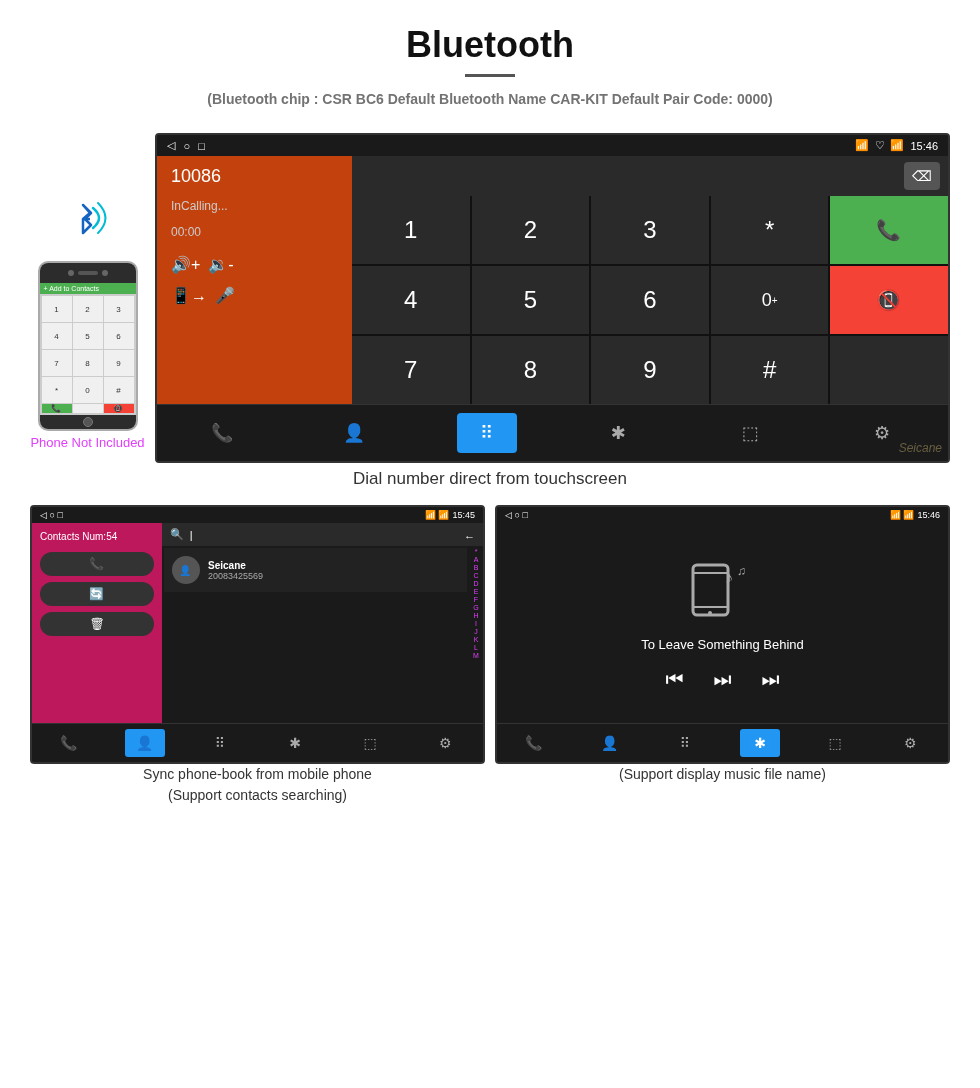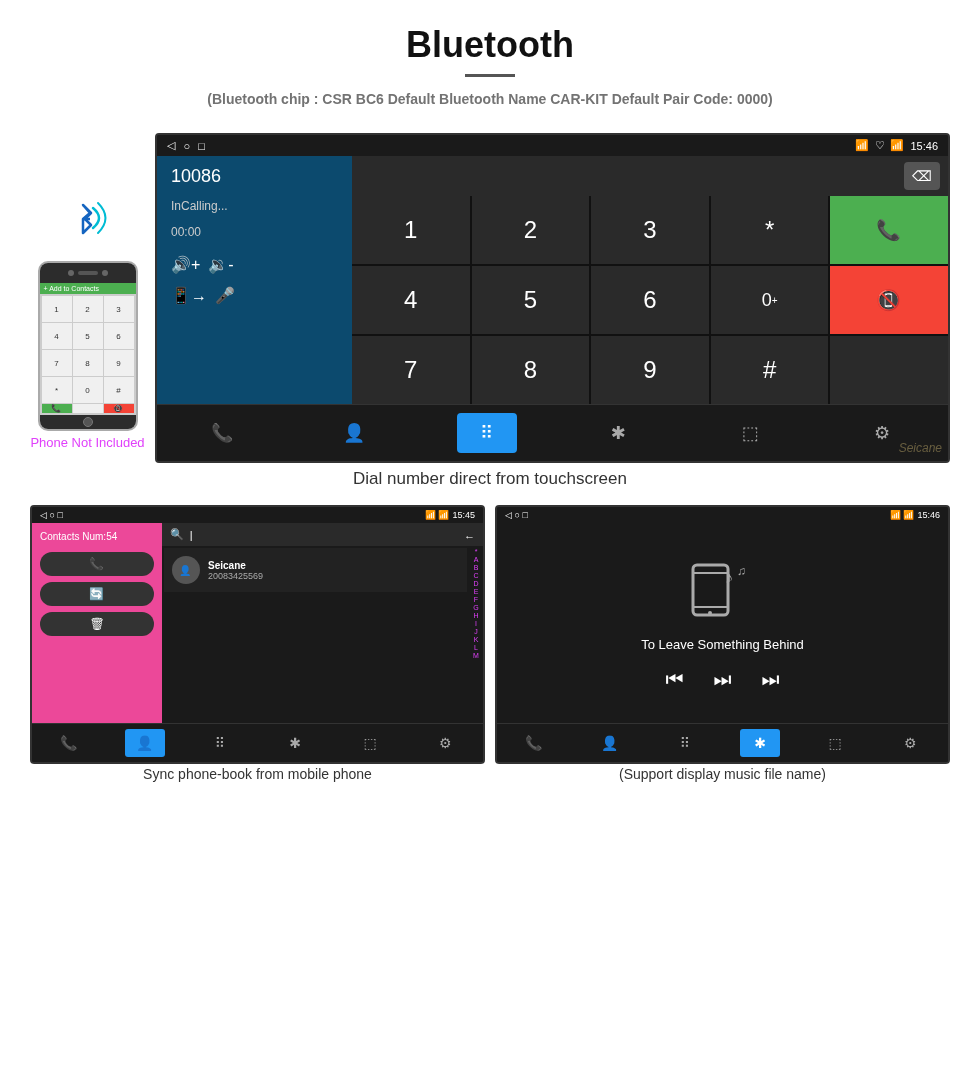--- a/index.html
+++ b/index.html
@@ -149,21 +149,21 @@
       padding: 4px 10px;
       color: white;
       font-size: 11px;
     }
     .status-bar-left { display: flex; gap: 8px; align-items: center; }
     .status-bar-right { display: flex; gap: 6px; align-items: center; }
 
     
     .dialer-body {
       display: flex;
-      background: #0c4a6e;
+      background: #c2410c;
     }
     .dialer-left {
       width: 195px;
       padding: 10px 14px;
       display: flex;
       flex-direction: column;
       gap: 12px;
       color: white;
     }
     .dialer-number { font-size: 18px; color: white; font-weight: 400; }
@@ -299,21 +299,21 @@
       padding: 3px 8px;
       color: white;
       font-size: 9px;
     }
     .contacts-body {
       display: flex;
       min-height: 200px;
     }
     .contacts-left-panel {
       width: 130px;
-      background: #ec4899;
+      background: #be185d;
       padding: 8px;
       display: flex;
       flex-direction: column;
       gap: 6px;
     }
     .contacts-num {
       font-size: 10px;
       color: #fff;
       margin-bottom: 4px;
     }
@@ -655,20 +655,21 @@
           <div class="cnav-item">📞</div>
           <div class="cnav-item active">👤</div>
           <div class="cnav-item">⠿</div>
           <div class="cnav-item">✱</div>
           <div class="cnav-item">⬚</div>
           <div class="cnav-item">⚙</div>
         </div>
       </div>
       <div class="bottom-caption">
         <div>Sync phone-book from mobile phone</div>
+        <div>(Support contacts searching)</div>
       </div>
     </div>
 
     <div class="bottom-item">
       <div class="bottom-screen">
 
         <div class="contacts-status-bar">
           <div>
             <span>◁</span>
             <span> ○</span>

